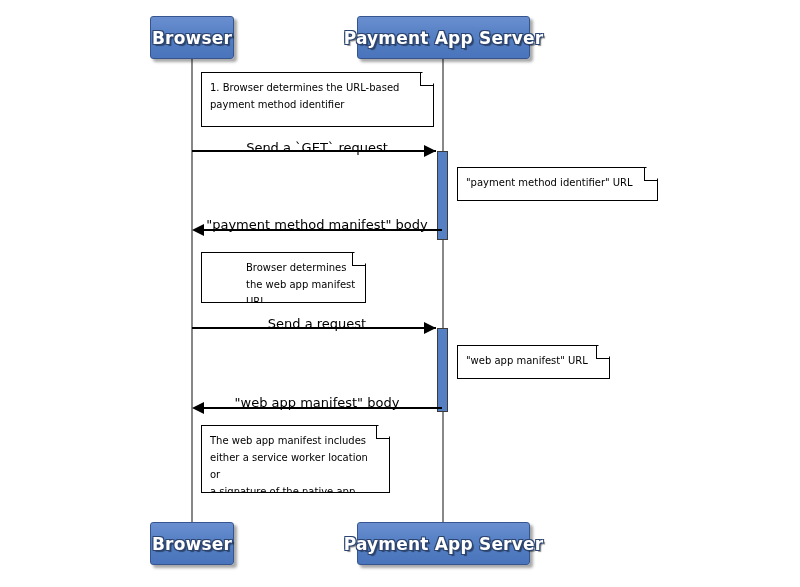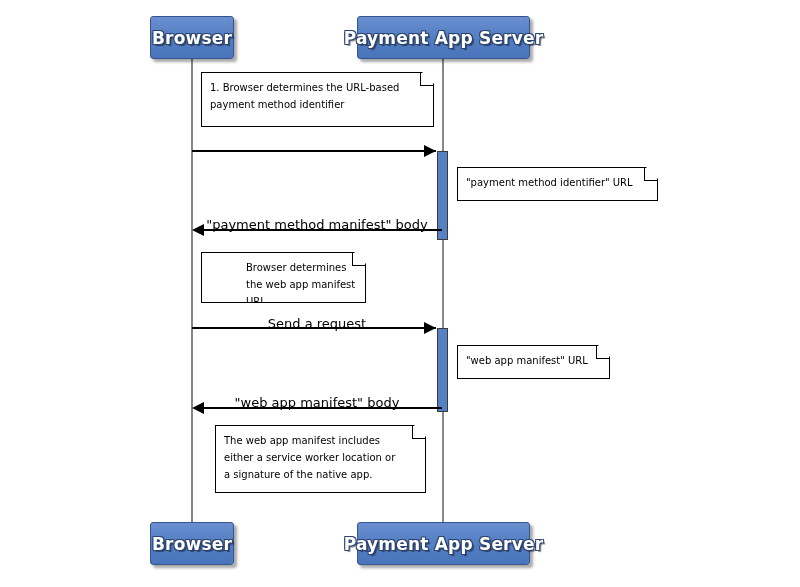--- a/index.html
+++ b/index.html
@@ -131,20 +131,21 @@
   <div class="participant" style="left:357px; top:16px; width:173px; height:43px;">
     <span>Payment App Server</span>
   </div>
 
   <div class="note" style="left:201px; top:72px; width:233px; height:55px;">
     <div class="fold"></div>
     <div class="note-text">1. Browser determines the URL-based
 payment method identifier</div>
   </div>
 
+  <div class="msg-label" style="left:192px; top:140px; width:250px;">Send a `GET` request</div>
   <div class="msg-line" style="left:192px; top:150px; width:244px;"></div>
   <div class="arrowhead right" style="left:424px; top:145px;"></div>
 
   <div class="activation" style="left:437px; top:151px; height:89px;"></div>
 
   <div class="note" style="left:457px; top:167px; width:201px; height:34px;">
     <div class="fold"></div>
     <div class="note-text">"payment method identifier" URL</div>
   </div>
 
@@ -166,21 +167,21 @@
 
   <div class="note" style="left:457px; top:345px; width:153px; height:34px;">
     <div class="fold"></div>
     <div class="note-text">"web app manifest" URL</div>
   </div>
 
   <div class="msg-label" style="left:192px; top:395px; width:250px;">"web app manifest" body</div>
   <div class="msg-line" style="left:198px; top:407px; width:244px;"></div>
   <div class="arrowhead left" style="left:192px; top:402px;"></div>
 
-  <div class="note" style="left:215px; top:425px; width:211px; height:68px;">
+  <div class="note" style="left:201px; top:425px; width:189px; height:68px;">
     <div class="fold"></div>
     <div class="note-text">The web app manifest includes
 either a service worker location or
 a signature of the native app.</div>
   </div>
 
   <div class="participant" style="left:150px; top:522px; width:84px; height:43px;">
     <span>Browser</span>
   </div>
   <div class="participant" style="left:357px; top:522px; width:173px; height:43px;">

